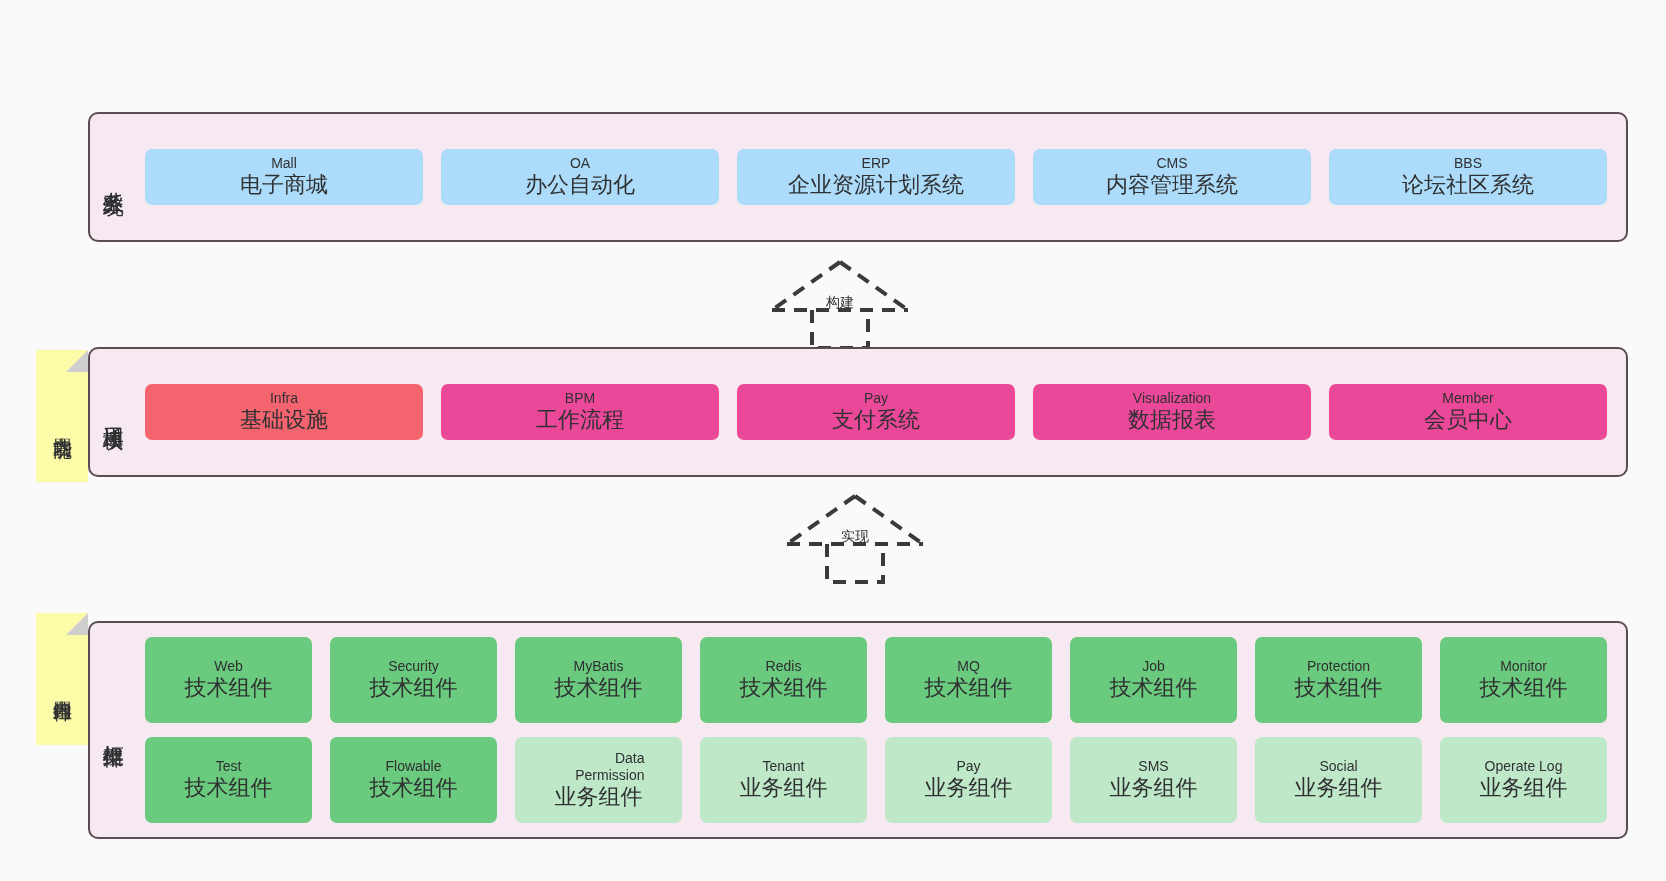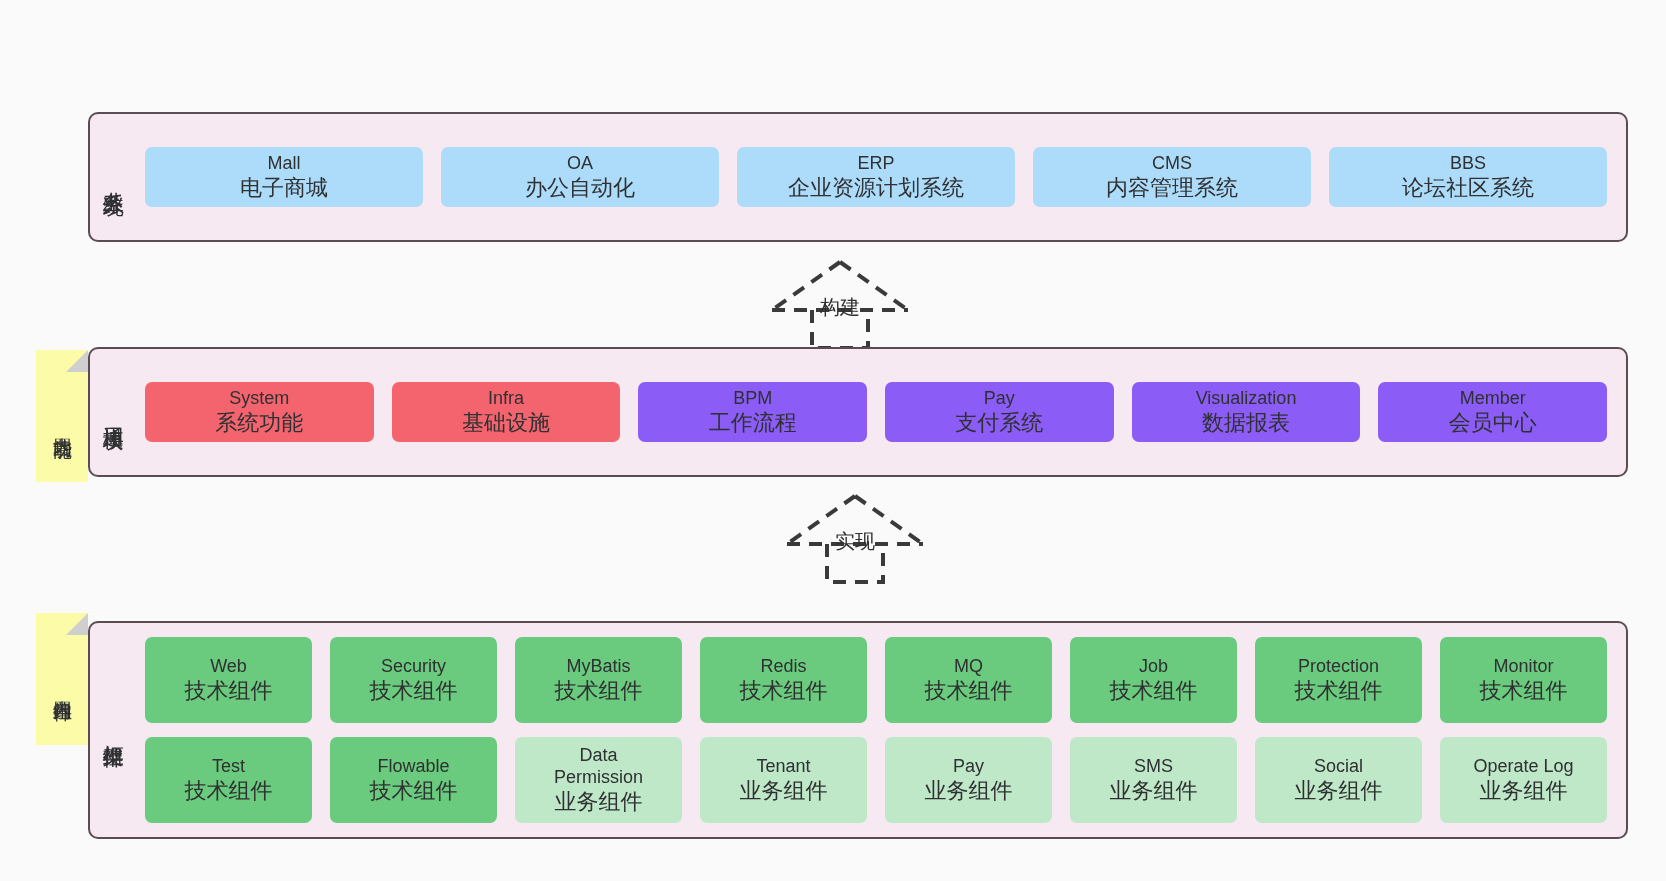--- a/index.html
+++ b/index.html
@@ -64,25 +64,25 @@
     flex: 1 1 auto;
     border-radius: 7px;
     display: flex;
     flex-direction: column;
     align-items: center;
     justify-content: center;
     text-align: center;
     box-sizing: border-box;
     padding: 6px 4px;
   }
-  .node .t1 { font-size: 18px; line-height: 1.22; }
+  .node .t1 { font-size: 14px; line-height: 1.22; text-align: right; }
   .node .t2 { font-size: 22px; line-height: 1.22; }
   .node.blue  { background: #addcfa; }
   .node.red   { background: #f4646e; }
-  .node.pink  { background: #8b5cf6; }
+  .node.pink  { background: #ec4899; }
   .node.green { background: #6aca7d; }
   .node.lgreen{ background: #bfe8c8; }
 
   
   .note {
     position: absolute;
     background: #fcfca8;
     width: 52px;
     box-sizing: border-box;
     display: flex;
@@ -112,21 +112,21 @@
     position: absolute;
     width: 148px;
     height: 92px;
   }
   .uml svg { display: block; overflow: visible; }
   .uml .lbl {
     position: absolute;
     left: 50%;
     transform: translateX(-50%);
     top: 36px;
-    font-size: 20px;
+    font-size: 14px;
     background: transparent;
     padding: 0 2px;
     white-space: nowrap;
     color: #2f3032;
     text-align: right;
   }
 </style>
 </head>
 <body>
 
@@ -178,26 +178,20 @@
 
 <div class="note" style="left:36px; top:350px; height:132px;">
   <span>内置功能</span>
 </div>
 <div class="layer" id="layer-common" style="left:88px; top:347px; width:1540px; height:130px;">
   <div class="layer-title">通用模块</div>
   <div class="layer-body">
     <div class="row">
       <div class="cell">
         <div class="node red">
-          <div class="t1">System</div>
-          <div class="t2">系统功能</div>
-        </div>
-      </div>
-      <div class="cell">
-        <div class="node red">
           <div class="t1">Infra</div>
           <div class="t2">基础设施</div>
         </div>
       </div>
       <div class="cell">
         <div class="node pink">
           <div class="t1">BPM</div>
           <div class="t2">工作流程</div>
         </div>
       </div>

